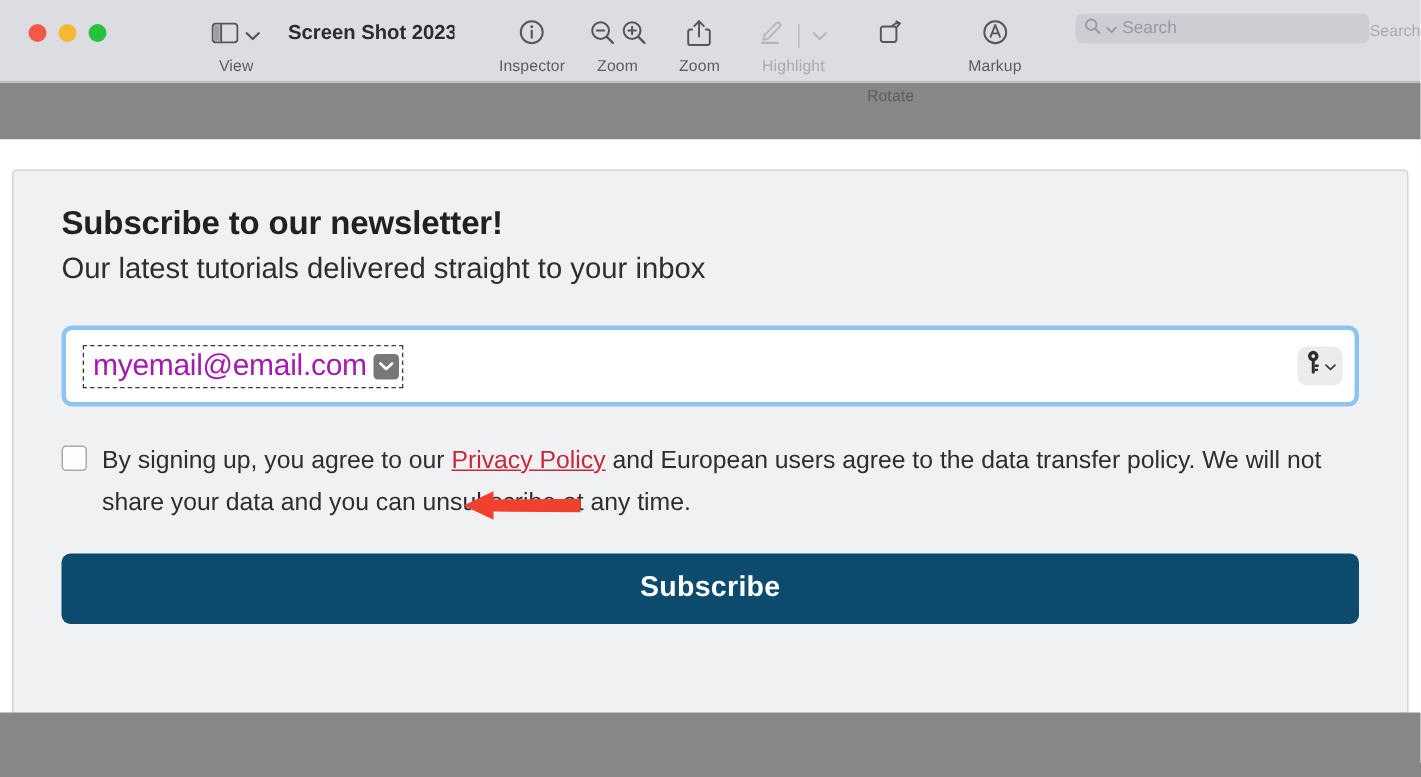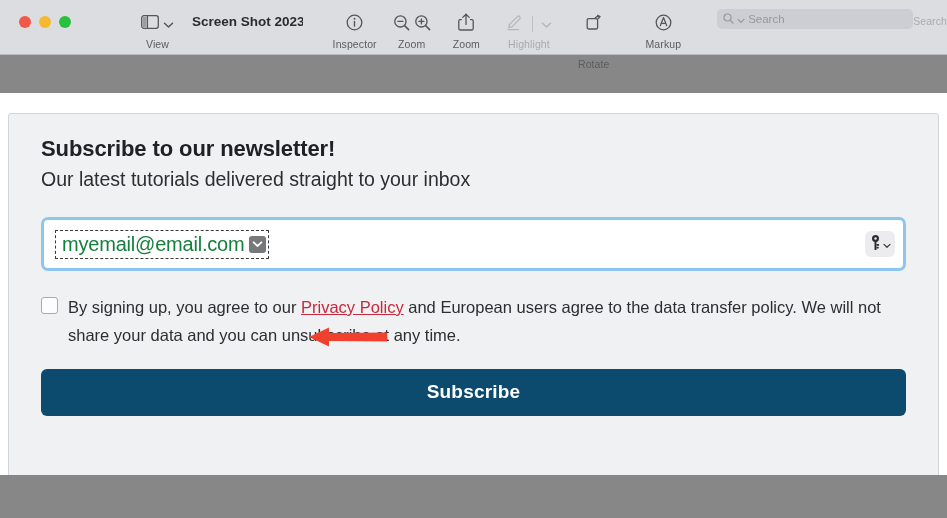--- a/index.html
+++ b/index.html
@@ -196,21 +196,21 @@
   .email-value-box {
     border: 1.5px dashed #3a3a3a;
     padding: 2px 2px 2px 6px;
     display: flex;
     align-items: center;
     gap: 4px;
     border-radius: 1px;
   }
   .email-value {
     font-size: 20px;
-    color: #15803d;
+    color: #a21caf;
     letter-spacing: -0.2px;
   }
   .autofill-chevron {
     width: 17px;
     height: 17px;
     background: #777879;
     border-radius: 3px;
     display: flex;
     align-items: center;
     justify-content: center;

